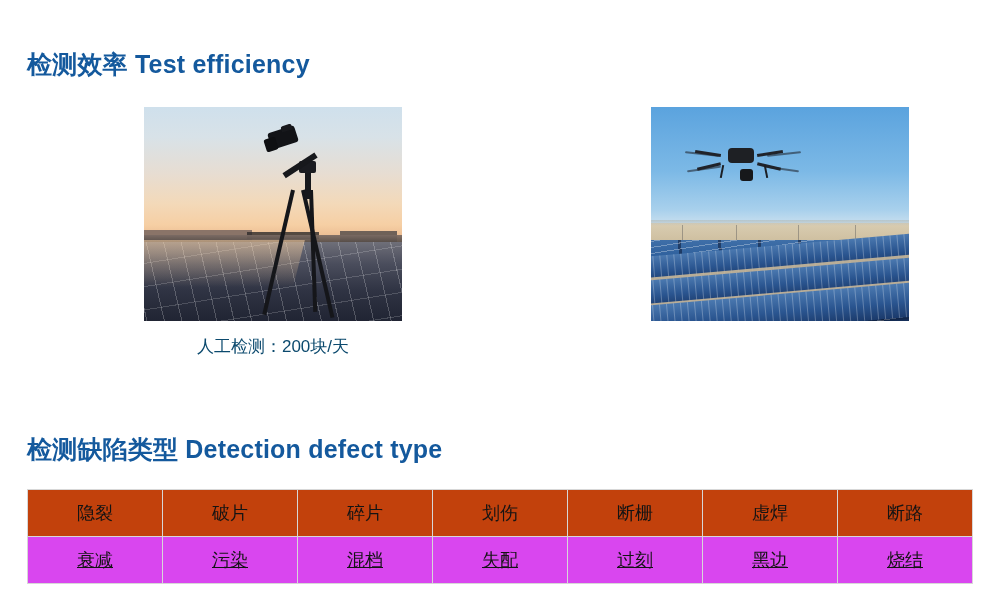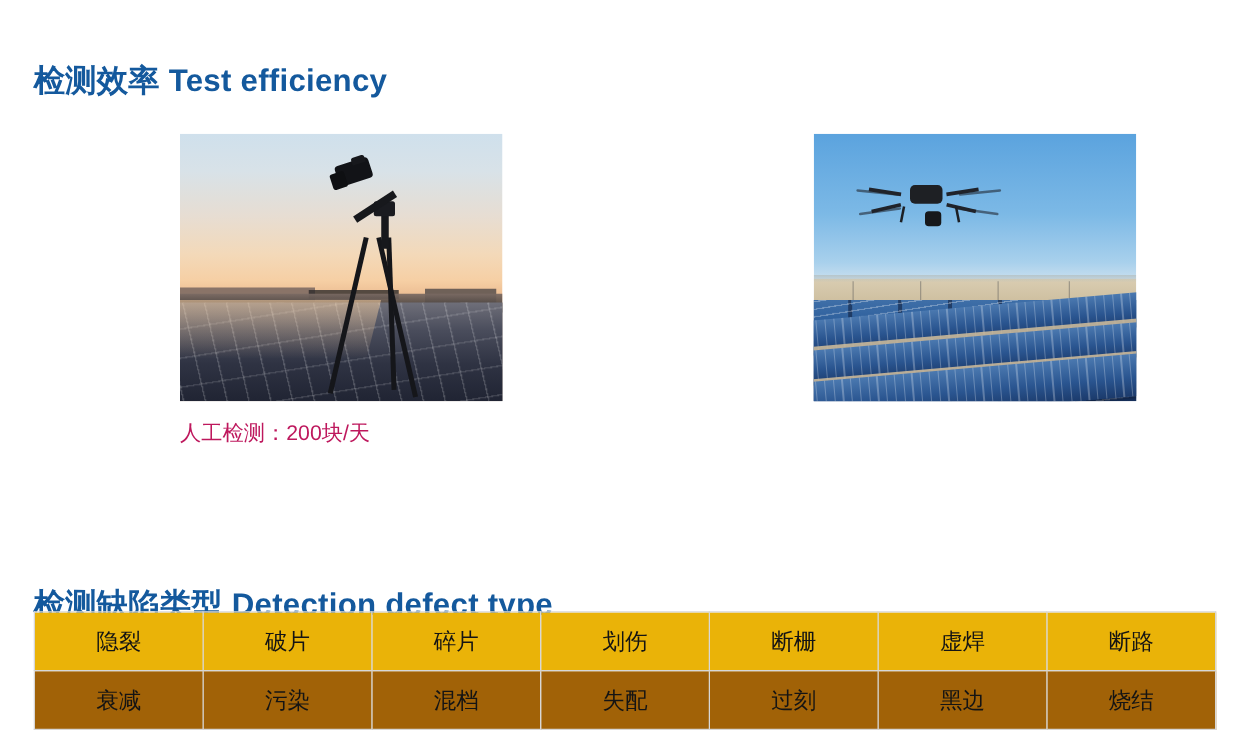--- a/index.html
+++ b/index.html
@@ -22,41 +22,41 @@
     position: absolute;
     left: 27px;
     font-size: 25px;
     font-weight: 700;
     letter-spacing: 0.2px;
     white-space: nowrap;
     color: #14599d;
     margin-top: 33px;
   }
   #heading-efficiency { top: 15px; }
-  #heading-defect     { top: 434px; }
+  #heading-defect     { top: 400px; }
 
   
   .figure {
     position: absolute;
     top: 91px;
   }
   .figure .photo {
     width: 258px;
     height: 214px;
     display: block;
     overflow: hidden;
     position: relative;
   }
   .figure .caption {
     display: block;
-    text-align: left;
+    text-align: center;
     width: 258px;
     margin-top: 14px;
     font-size: 17px;
-    color: #be185d;
+    color: #0c4a6e;
     white-space: nowrap;
   }
   #figure-manual { left: 104px; }
   #figure-drone  { left: 611px; }
 
   
   .ph-sunset-sky {
     position: absolute; inset: 0;
     background:
       linear-gradient(to bottom,
@@ -284,22 +284,22 @@
   }
   #defect-table td {
     border: 1px solid #d7d7d7;
     height: 44px;
     text-align: center;
     vertical-align: middle;
     font-size: 18px;
     color: #141414;
     white-space: nowrap;
   }
-  #defect-table tr.row-odd  td { background: #eab308; }
-  #defect-table tr.row-even td { background: #a16207; }
+  #defect-table tr.row-odd  td { background: #c2410c; }
+  #defect-table tr.row-even td { background: #d946ef; text-decoration: underline; }
 </style>
 </head>
 <body>
 
 <div class="section-heading" id="heading-efficiency">检测效率 Test efficiency</div>
 
 <figure class="figure" id="figure-manual">
   <div class="photo">
     <div class="ph-sunset-sky"></div>
     <div class="ph-parapet"></div>

